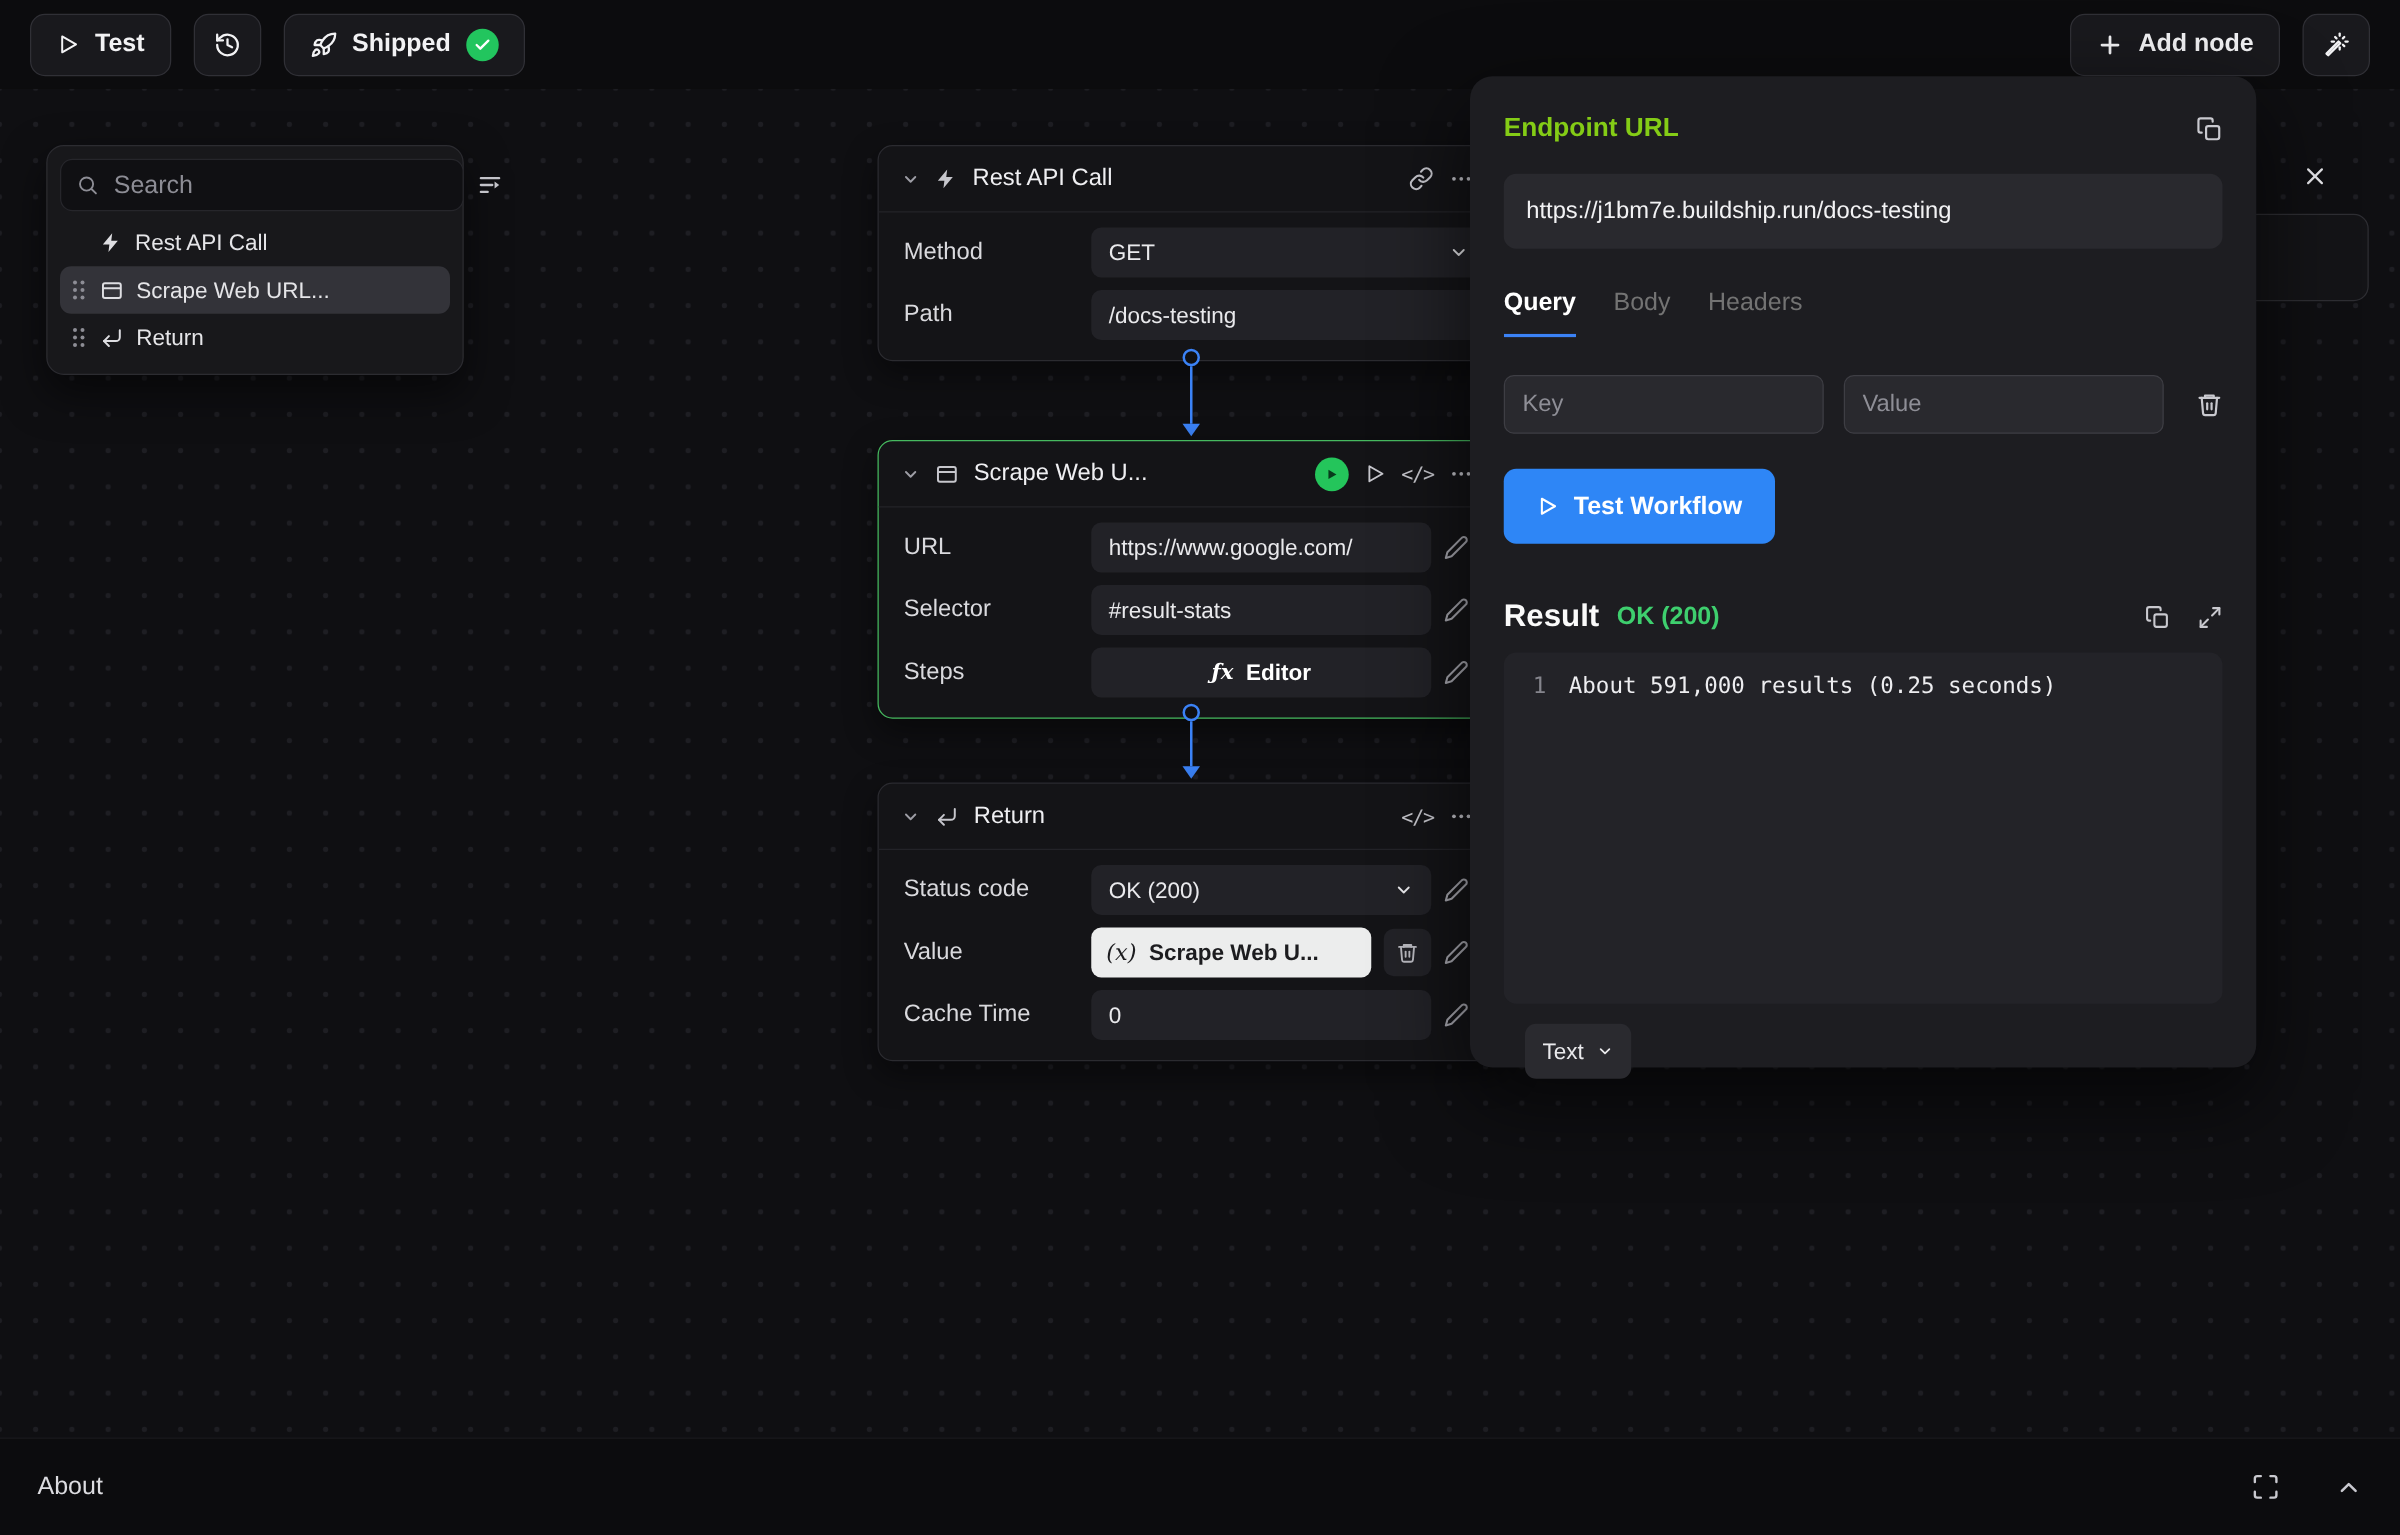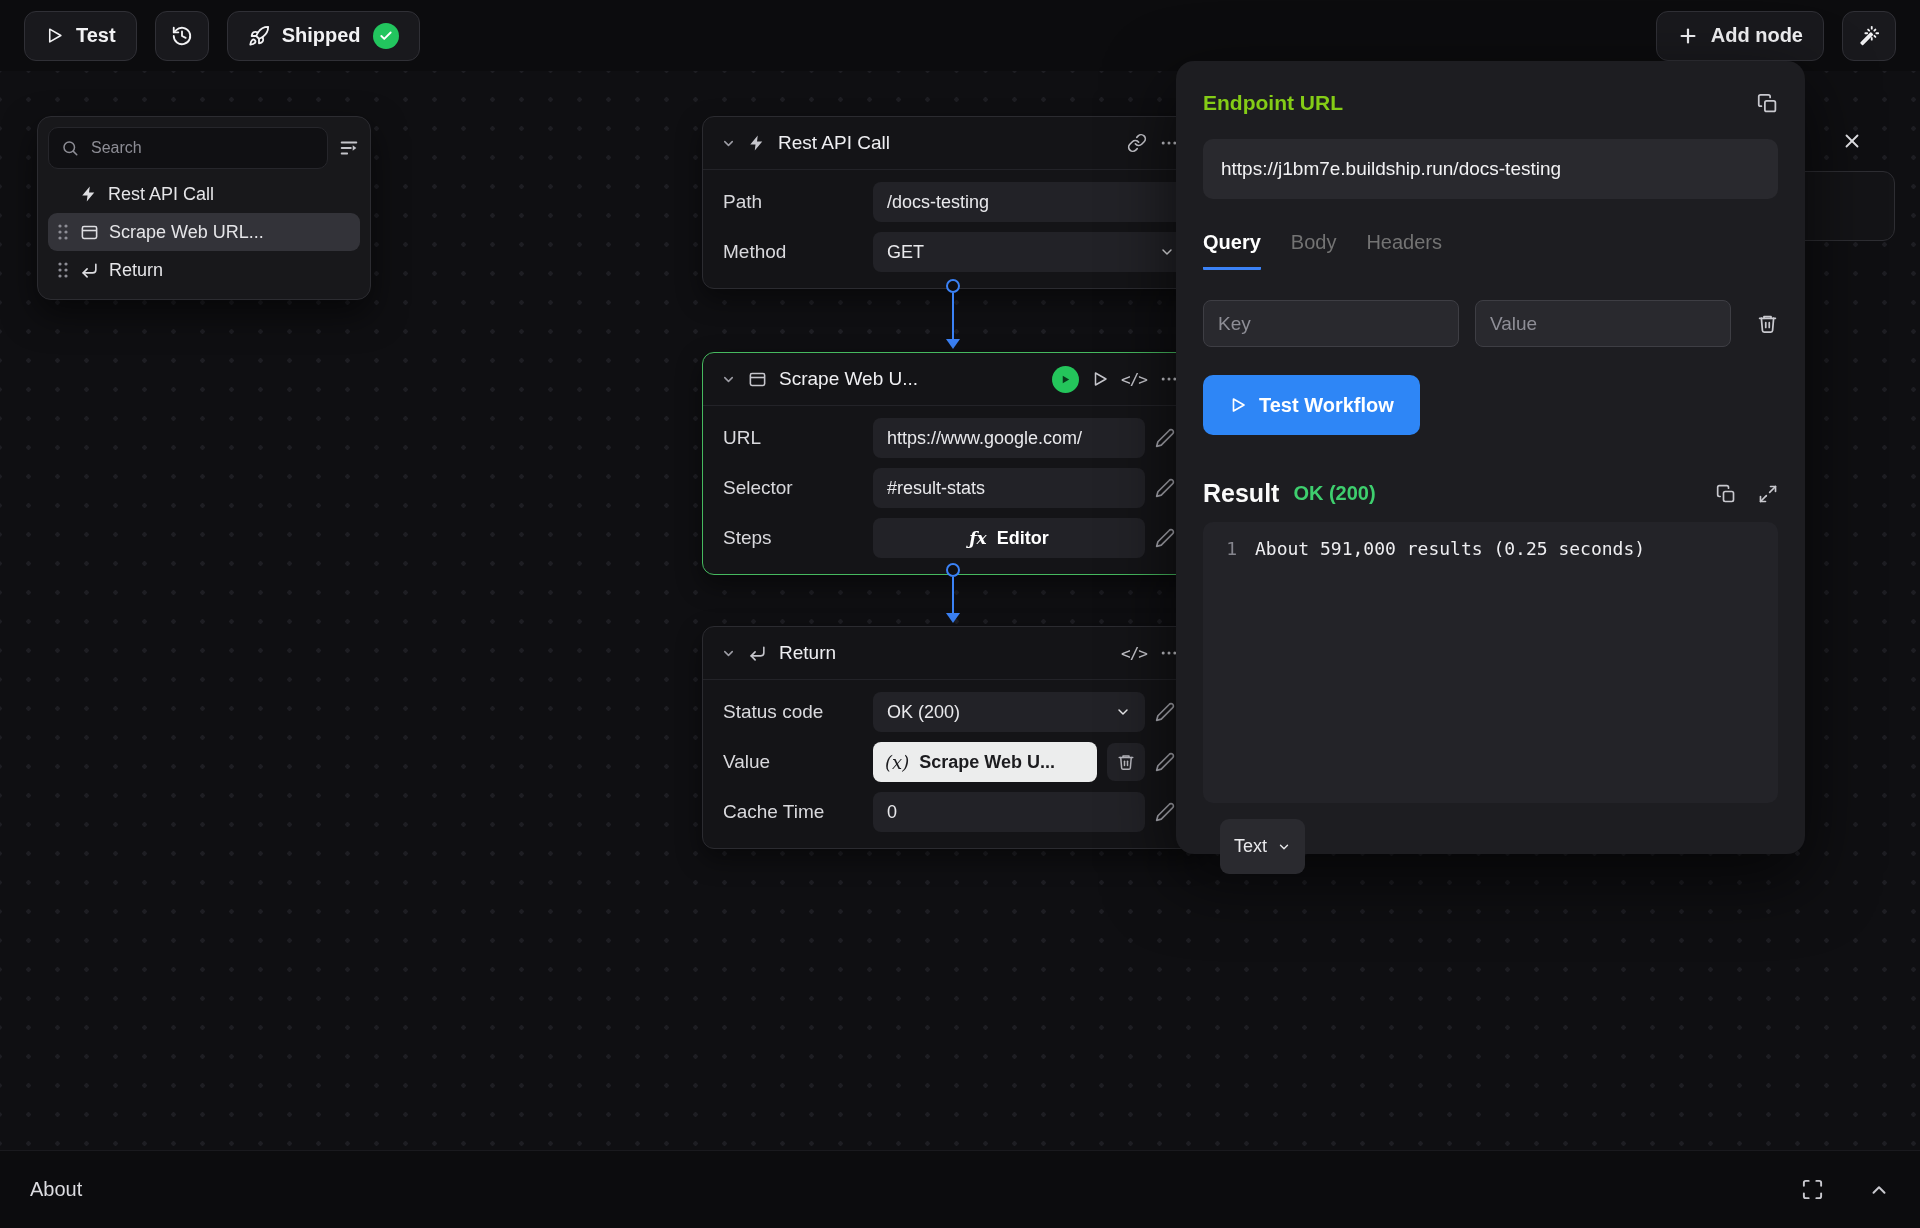--- a/index.html
+++ b/index.html
@@ -22,21 +22,21 @@
   .btn.icon-only{width:54px;padding:0;justify-content:center}
   .check-badge{width:26px;height:26px;border-radius:50%;background:#22c55e;display:flex;
                align-items:center;justify-content:center;color:#fff}
 
   
   .node-lib{position:absolute;left:37px;top:116px;width:312px;background:#18181b;border:1px solid #2c2c31;
             border-radius:14px;padding:10px;box-shadow:0 14px 34px rgba(0,0,0,.55);z-index:3}
   .search-row{display:flex;align-items:center;gap:10px;margin-bottom:6px}
   .search-box{flex:1;display:flex;align-items:center;gap:10px;height:40px;background:#101013;
               border:1px solid #26262b;border-radius:10px;padding:0 12px;color:#8d8d95}
-  .search-box input{flex:1;min-width:0;background:none;border:none;outline:none;color:#a3a3a3;font-size:16px}
+  .search-box input{flex:1;min-width:0;background:none;border:none;outline:none;color:#a3a3a3;font-size:20px}
   .search-box input::placeholder{color:#8d8d95}
   .collapse-ic{color:#c3c3c9;cursor:pointer}
   .lib-item{display:flex;align-items:center;gap:10px;height:38px;padding:0 8px;border-radius:9px;
             font-size:18px;color:#e5e5e8;cursor:pointer}
   .lib-item.selected{background:#333339}
   .grip{color:#8d8d95;flex:none}
   .grip.ghost{visibility:hidden}
   .lib-ic{color:#dedee2;flex:none}
 
   
@@ -98,21 +98,21 @@
           background:#2e86f6;border:none;border-radius:10px;color:#fff;font-size:20px;font-weight:700;cursor:pointer}
   .result-row{margin-top:44px;display:flex;align-items:center;gap:14px}
   .result-label{font-size:25px;font-weight:700;color:#fafafa}
   .result-status{font-size:20px;font-weight:700;color:#3ecf6e}
   .result-actions{margin-left:auto;display:flex;gap:22px}
   .code-block{margin-top:14px;height:249px;background:#232328;border-radius:10px;padding:16px 0;
               font-family:"DejaVu Sans Mono",monospace;font-size:18px;overflow:hidden}
   .code-line{display:flex;gap:18px}
   .line-no{width:34px;text-align:right;color:#85858d;flex:none}
   .code-text{color:#ededf0;white-space:pre}
-  .fmt-btn{margin-top:16px;margin-left:17px;display:inline-flex;align-items:center;gap:10px;height:55px;
+  .fmt-btn{margin-top:16px;margin-left:17px;display:inline-flex;align-items:center;gap:10px;height:44px;
            padding:0 14px;background:#2a2a2f;border:none;border-radius:9px;color:#e9e9ec;font-size:18px;cursor:pointer}
 
   
   .hidden-panel{position:absolute;left:1793px;top:171px;width:100px;height:68px;background:#141417;
                 border:1px solid #2e2e33;border-radius:12px;z-index:3}
   .close-btn{position:absolute;left:1826px;top:115px;width:52px;height:52px;display:flex;align-items:center;
              justify-content:center;color:#e6e6ea;z-index:4;background:none;border:none;cursor:pointer}
 
   
   .bottombar{position:absolute;left:0;right:0;bottom:0;height:77px;background:#0c0c0e;border-top:1px solid #1a1a1e;
@@ -292,33 +292,33 @@
     <span class="hic">
       <svg width="20" height="20" viewBox="0 0 24 24" fill="currentColor">
           <circle cx="5" cy="12" r="1.8"></circle>
           <circle cx="12" cy="12" r="1.8"></circle>
           <circle cx="19" cy="12" r="1.8"></circle>
         </svg>
     </span>
   </div>
   <div class="node-body">
     <div class="frow">
-      <span class="flabel">Path</span>
-      <div class="fctl">/docs-testing</div>
-    </div>
-    <div class="frow">
       <span class="flabel">Method</span>
       <div class="fctl select">
         <span>GET</span>
         <span>
           <svg width="16" height="16" viewBox="0 0 24 24" fill="none" stroke="currentColor" stroke-width="2.2" stroke-linecap="round" stroke-linejoin="round">
               <polyline points="6 9 12 15 18 9"></polyline>
             </svg>
         </span>
       </div>
+    </div>
+    <div class="frow">
+      <span class="flabel">Path</span>
+      <div class="fctl">/docs-testing</div>
     </div>
   </div>
 </section>
 
 <div class="connector" id="conn1">
   <div class="port"></div>
   <div class="cline"></div>
   <div class="carrow"></div>
 </div>
 

